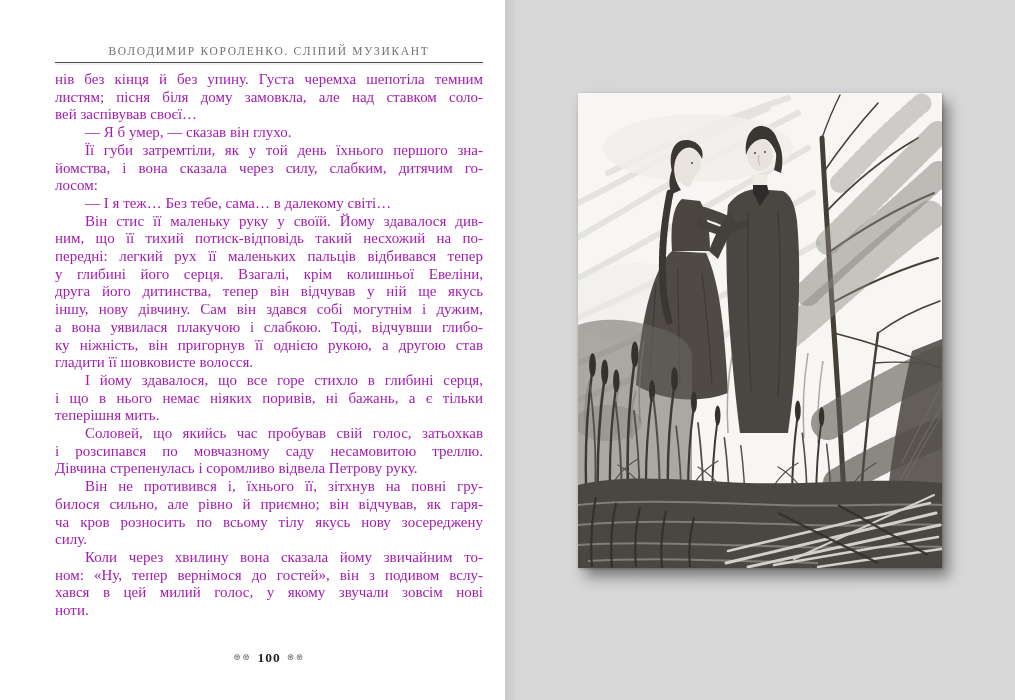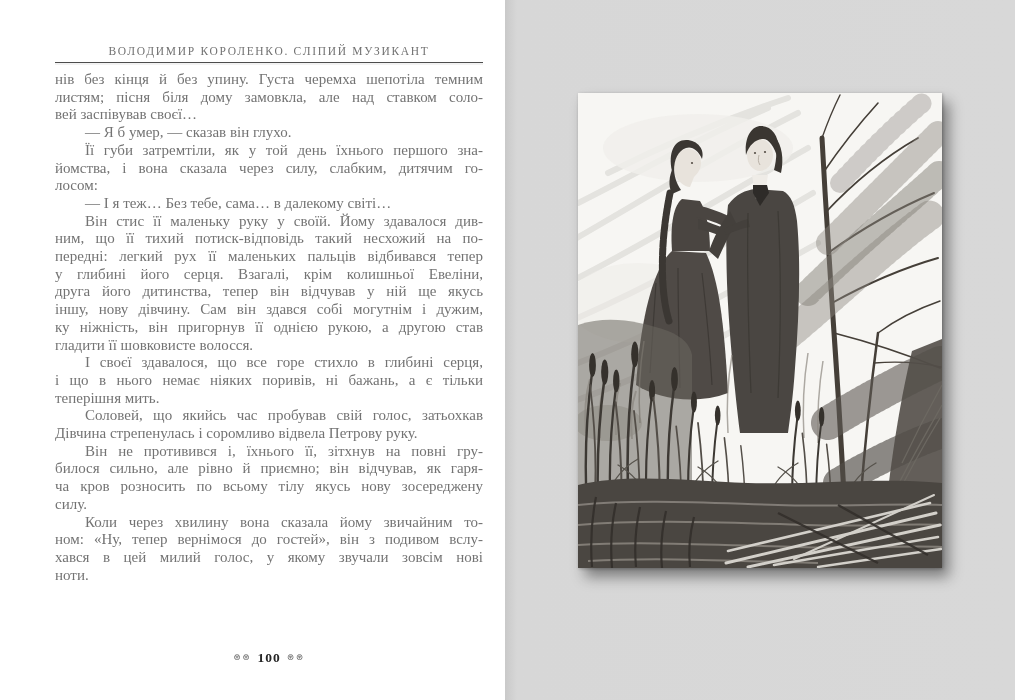--- a/index.html
+++ b/index.html
@@ -5,21 +5,21 @@
   html,body{margin:0;padding:0;background:#ffffff;}
   .spread{position:relative;width:1015px;height:700px;overflow:hidden;
           font-family:"Liberation Serif","DejaVu Serif",serif;background:#ffffff;}
   
   .left-page{position:absolute;left:0;top:0;width:505px;height:700px;background:#ffffff;border-radius:31px;}
   .running-header{position:absolute;left:55px;top:45px;width:428px;text-align:center;
           font-size:11.5px;letter-spacing:1.7px;color:#717171;white-space:nowrap;}
   .header-rule{position:absolute;left:55px;top:62px;width:428px;height:0;
           border-top:1.5px solid #4d4d4d;box-shadow:0 1.5px 0 rgba(0,0,0,0.10);}
   .body-text{position:absolute;left:55px;top:71px;width:428px;
-          font-size:15px;line-height:17.7px;color:#737373;}
+          font-size:15px;line-height:17.7px;color:#a21caf;}
   .line{text-align:justify;text-align-last:justify;white-space:normal;}
   .line.pend{text-align-last:left;}
   .line.ind{padding-left:30px;}
   .folio{position:absolute;left:55px;top:650px;width:428px;text-align:center;
           color:#262626;font-size:13.5px;font-weight:bold;letter-spacing:1px;}
   .orn{font-family:"DejaVu Sans",sans-serif;font-weight:normal;font-size:8.5px;
           color:#5a5a5a;letter-spacing:2px;position:relative;top:-2px;margin:0 6px;}
   
   .right-page{position:absolute;left:505px;top:0;width:510px;height:700px;
           background:linear-gradient(to right,#c9c9c9 0px,#d7d7d7 12px,#d8d8d8 100%);}
@@ -44,26 +44,28 @@
         <div class="line ind">Її губи затремтіли, як у той день їхнього першого зна-</div>
         <div class="line">йомства, і вона сказала через силу, слабким, дитячим го-</div>
         <div class="line pend">лосом:</div>
         <div class="line ind pend">— І я теж… Без тебе, сама… в далекому світі…</div>
         <div class="line ind">Він стис її маленьку руку у своїй. Йому здавалося див-</div>
         <div class="line">ним, що її тихий потиск-відповідь такий несхожий на по-</div>
         <div class="line">передні: легкий рух її маленьких пальців відбивався тепер</div>
         <div class="line">у глибині його серця. Взагалі, крім колишньої Евеліни,</div>
         <div class="line">друга його дитинства, тепер він відчував у ній ще якусь</div>
         <div class="line">іншу, нову дівчину. Сам він здався собі могутнім і дужим,</div>
+        <div class="line">а вона уявилася плакучою і слабкою. Тоді, відчувши глибо-</div>
         <div class="line">ку ніжність, він пригорнув її однією рукою, а другою став</div>
         <div class="line pend">гладити її шовковисте волосся.</div>
-        <div class="line ind">І своєї здавалося, що все горе стихло в глибині серця,</div>
+        <div class="line ind">І йому здавалося, що все горе стихло в глибині серця,</div>
         <div class="line">і що в нього немає ніяких поривів, ні бажань, а є тільки</div>
         <div class="line pend">теперішня мить.</div>
         <div class="line ind">Соловей, що якийсь час пробував свій голос, затьохкав</div>
+        <div class="line">і розсипався по мовчазному саду несамовитою треллю.</div>
         <div class="line pend">Дівчина стрепенулась і соромливо відвела Петрову руку.</div>
         <div class="line ind">Він не противився і, їхнього її, зітхнув на повні гру-</div>
         <div class="line">билося сильно, але рівно й приємно; він відчував, як гаря-</div>
         <div class="line">ча кров розносить по всьому тілу якусь нову зосереджену</div>
         <div class="line pend">силу.</div>
         <div class="line ind">Коли через хвилину вона сказала йому звичайним то-</div>
         <div class="line">ном: «Ну, тепер вернімося до гостей», він з подивом вслу-</div>
         <div class="line">хався в цей милий голос, у якому звучали зовсім нові</div>
         <div class="line pend">ноти.</div>
       </div>

